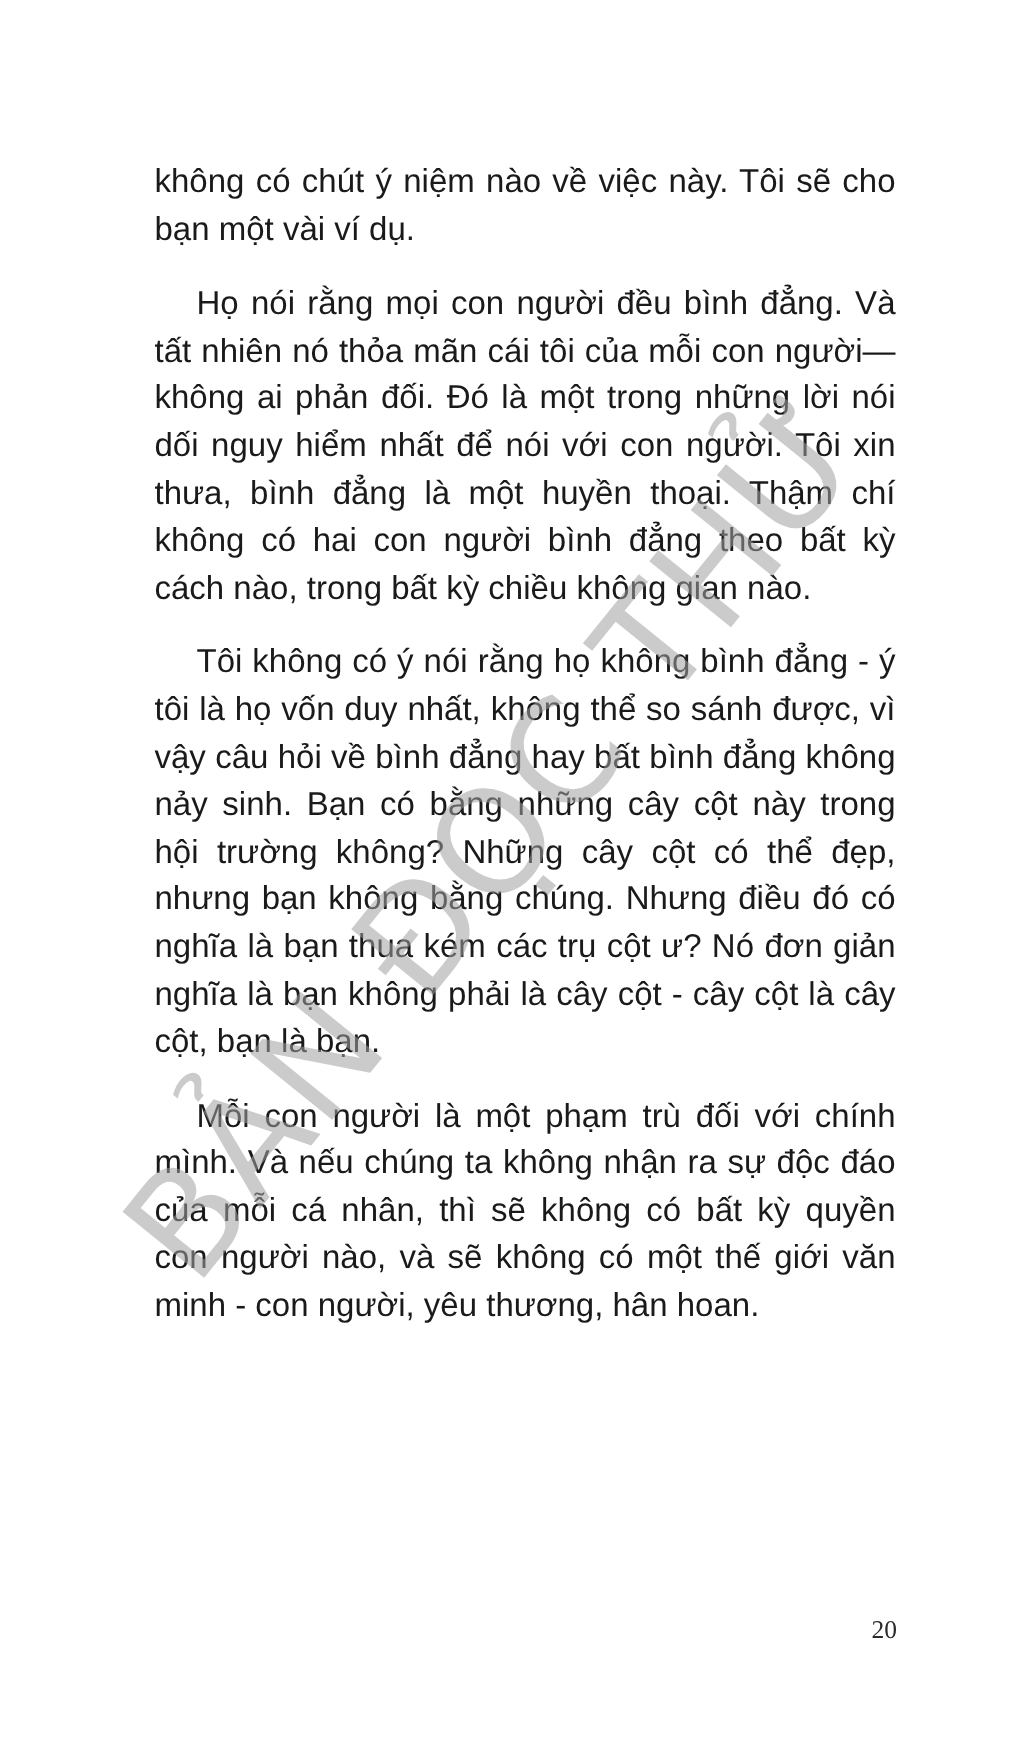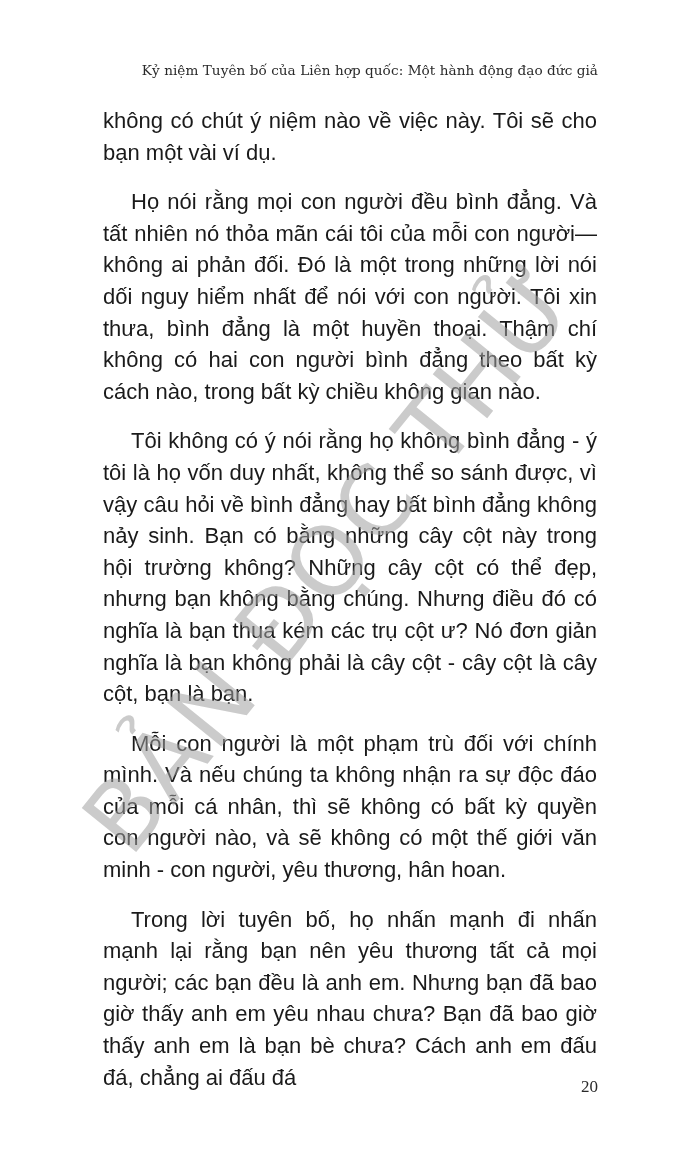--- a/index.html
+++ b/index.html
@@ -70,27 +70,25 @@
       white-space: nowrap;
       pointer-events: none;
       z-index: 2;
     }
   </style>
 </head>
 <body>
 
 <div class="page">
 
-  <div class="running-header">Kỷ niệm Tuyên bố của Liên hợp quốc: Một hành động đạo đức giả</div>
 
   <div class="body-text">
     <p class="para">không có chút ý niệm nào về việc này. Tôi sẽ cho bạn một vài ví dụ.</p>
     <p class="para indent">Họ nói rằng mọi con người đều bình đẳng. Và tất nhiên nó thỏa mãn cái tôi của mỗi con người—không ai phản đối. Đó là một trong những lời nói dối nguy hiểm nhất để nói với con người. Tôi xin thưa, bình đẳng là một huyền thoại. Thậm chí không có hai con người bình đẳng theo bất kỳ cách nào, trong bất kỳ chiều không gian nào.</p>
     <p class="para indent">Tôi không có ý nói rằng họ không bình đẳng - ý tôi là họ vốn duy nhất, không thể so sánh được, vì vậy câu hỏi về bình đẳng hay bất bình đẳng không nảy sinh. Bạn có bằng những cây cột này trong hội trường không? Những cây cột có thể đẹp, nhưng bạn không bằng chúng. Nhưng điều đó có nghĩa là bạn thua kém các trụ cột ư? Nó đơn giản nghĩa là bạn không phải là cây cột - cây cột là cây cột, bạn là bạn.</p>
     <p class="para indent">Mỗi con người là một phạm trù đối với chính mình. Và nếu chúng ta không nhận ra sự độc đáo của mỗi cá nhân, thì sẽ không có bất kỳ quyền con người nào, và sẽ không có một thế giới văn minh - con người, yêu thương, hân hoan.</p>
-    <p class="para indent">Trong lời tuyên bố, họ nhấn mạnh đi nhấn mạnh lại rằng bạn nên yêu thương tất cả mọi người; các bạn đều là anh em. Nhưng bạn đã bao giờ thấy anh em yêu nhau chưa? Bạn đã bao giờ thấy anh em là bạn bè chưa? Cách anh em đấu đá, chẳng ai đấu đá</p>
   </div>
 
   <div class="page-number">20</div>
 
   <div class="watermark">BẢN ĐỌC THỬ</div>
 
 </div>
 
 </body></html>

